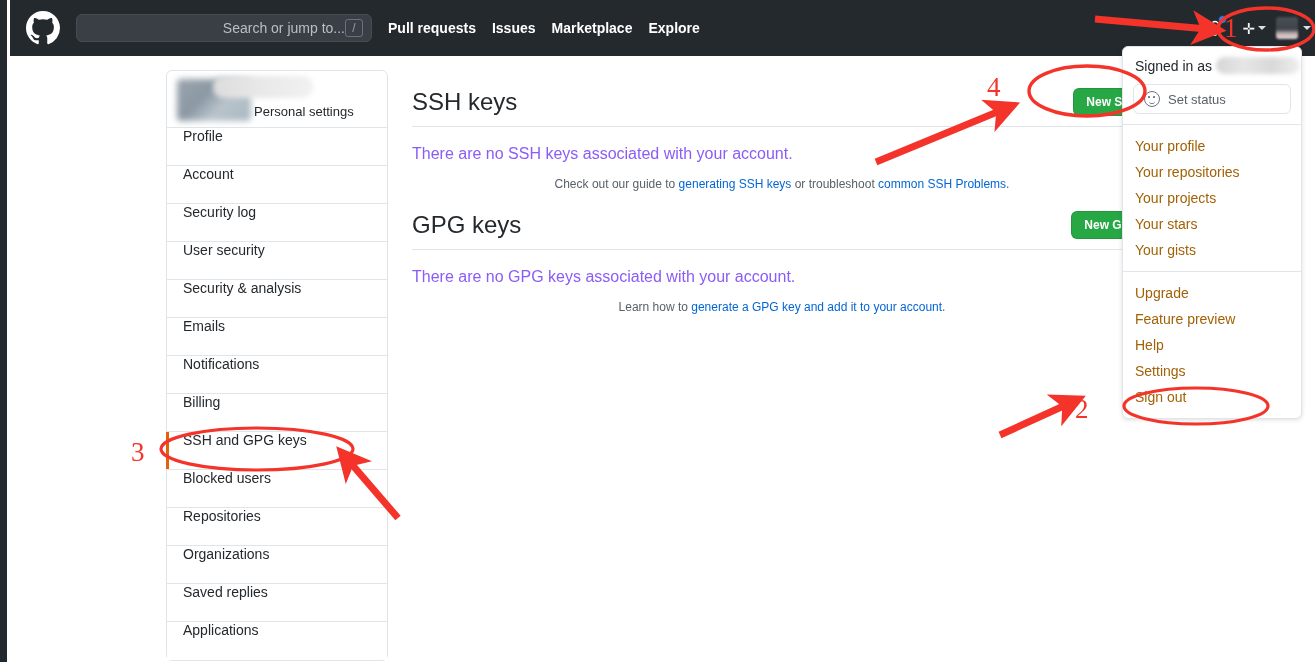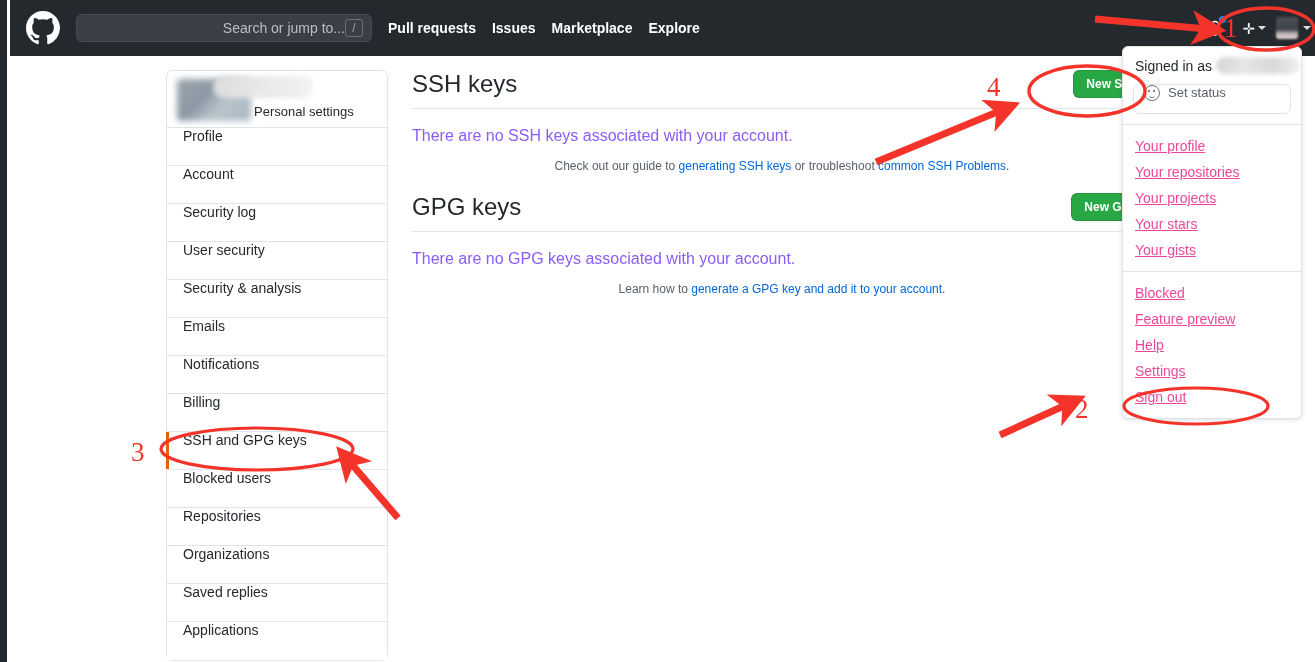--- a/index.html
+++ b/index.html
@@ -121,21 +121,21 @@
     position: relative;
     background: #fff;
   }
   .sb-item:last-child { border-bottom: none; }
   .sb-item.active::before {
     content: ""; position: absolute; left: -1px; top: 0; bottom: 0;
     width: 3px; background: #e36209;
   }
 
   
-  .main { position: absolute; left: 412px; top: 70px; width: 740px; z-index: 5; }
+  .main { position: absolute; left: 412px; top: 88px; width: 740px; z-index: 5; }
   .sect-head {
     display: flex; align-items: center; justify-content: space-between;
     padding-bottom: 10px;
     border-bottom: 1px solid #e1e4e8;
   }
   .sect-title { font-size: 24px; font-weight: 400; color: #24292e; }
   .btn-green {
     background: #28a745; color: #fff;
     font-size: 12px; font-weight: bold;
     border: 1px solid rgba(27,31,35,.15);
@@ -167,21 +167,21 @@
   }
   .dd-user-blur {
     width: 84px; height: 17px; border-radius: 9px;
     background: linear-gradient(90deg,#d6d6d6,#e6e6e6,#d9d9d9,#efefef);
     filter: blur(2px);
     flex: none;
   }
   .dd-status-wrap { padding: 2px 10px 10px 10px; border-bottom: 1px solid #e1e4e8; }
   .dd-status {
     border: 1px solid #e1e4e8; border-radius: 6px;
-    height: 30px; display: flex; align-items: flex-start; gap: 8px;
+    height: 30px; display: flex; align-items: center; gap: 8px;
     padding: 0 10px;
     font-size: 13px; color: #586069;
   }
   .smiley {
     width: 16px; height: 16px; border-radius: 50%;
     border: 1.3px solid #6a737d;
     position: relative; flex: none;
   }
   .smiley::before {
     content: ""; position: absolute; left: 3.4px; top: 4.3px;
@@ -190,23 +190,22 @@
   }
   .smiley::after {
     content: ""; position: absolute; left: 3.6px; top: 7.4px;
     width: 6.4px; height: 3.2px;
     border-bottom: 1.3px solid #6a737d;
     border-radius: 0 0 6px 6px;
   }
   .dd-group { padding: 8px 0; border-bottom: 1px solid #e1e4e8; }
   .dd-group:last-child { border-bottom: none; }
   .dd-item {
-    padding: 5px 12px; font-size: 14px; color: #ec4899;
+    padding: 5px 12px; font-size: 14px; color: #a16207;
     white-space: nowrap;
-    text-decoration: underline;
   }
 
   
   .anno {
     position: absolute; left: 0; top: 0;
     width: 1315px; height: 662px;
     z-index: 55;
     pointer-events: none;
   }
   .anno-num {
@@ -367,21 +366,21 @@
 
   <div class="dd-group">
     <div class="dd-item">Your profile</div>
     <div class="dd-item">Your repositories</div>
     <div class="dd-item">Your projects</div>
     <div class="dd-item">Your stars</div>
     <div class="dd-item">Your gists</div>
   </div>
 
   <div class="dd-group">
-    <div class="dd-item">Blocked</div>
+    <div class="dd-item">Upgrade</div>
     <div class="dd-item">Feature preview</div>
     <div class="dd-item">Help</div>
     <div class="dd-item">Settings</div>
     <div class="dd-item">Sign out</div>
   </div>
 </div>
 
 <svg class="anno" viewBox="0 0 1315 662">
   <defs>
     <marker id="arrowhead" markerWidth="5" markerHeight="5" refX="2.2" refY="2.5" orient="auto">

